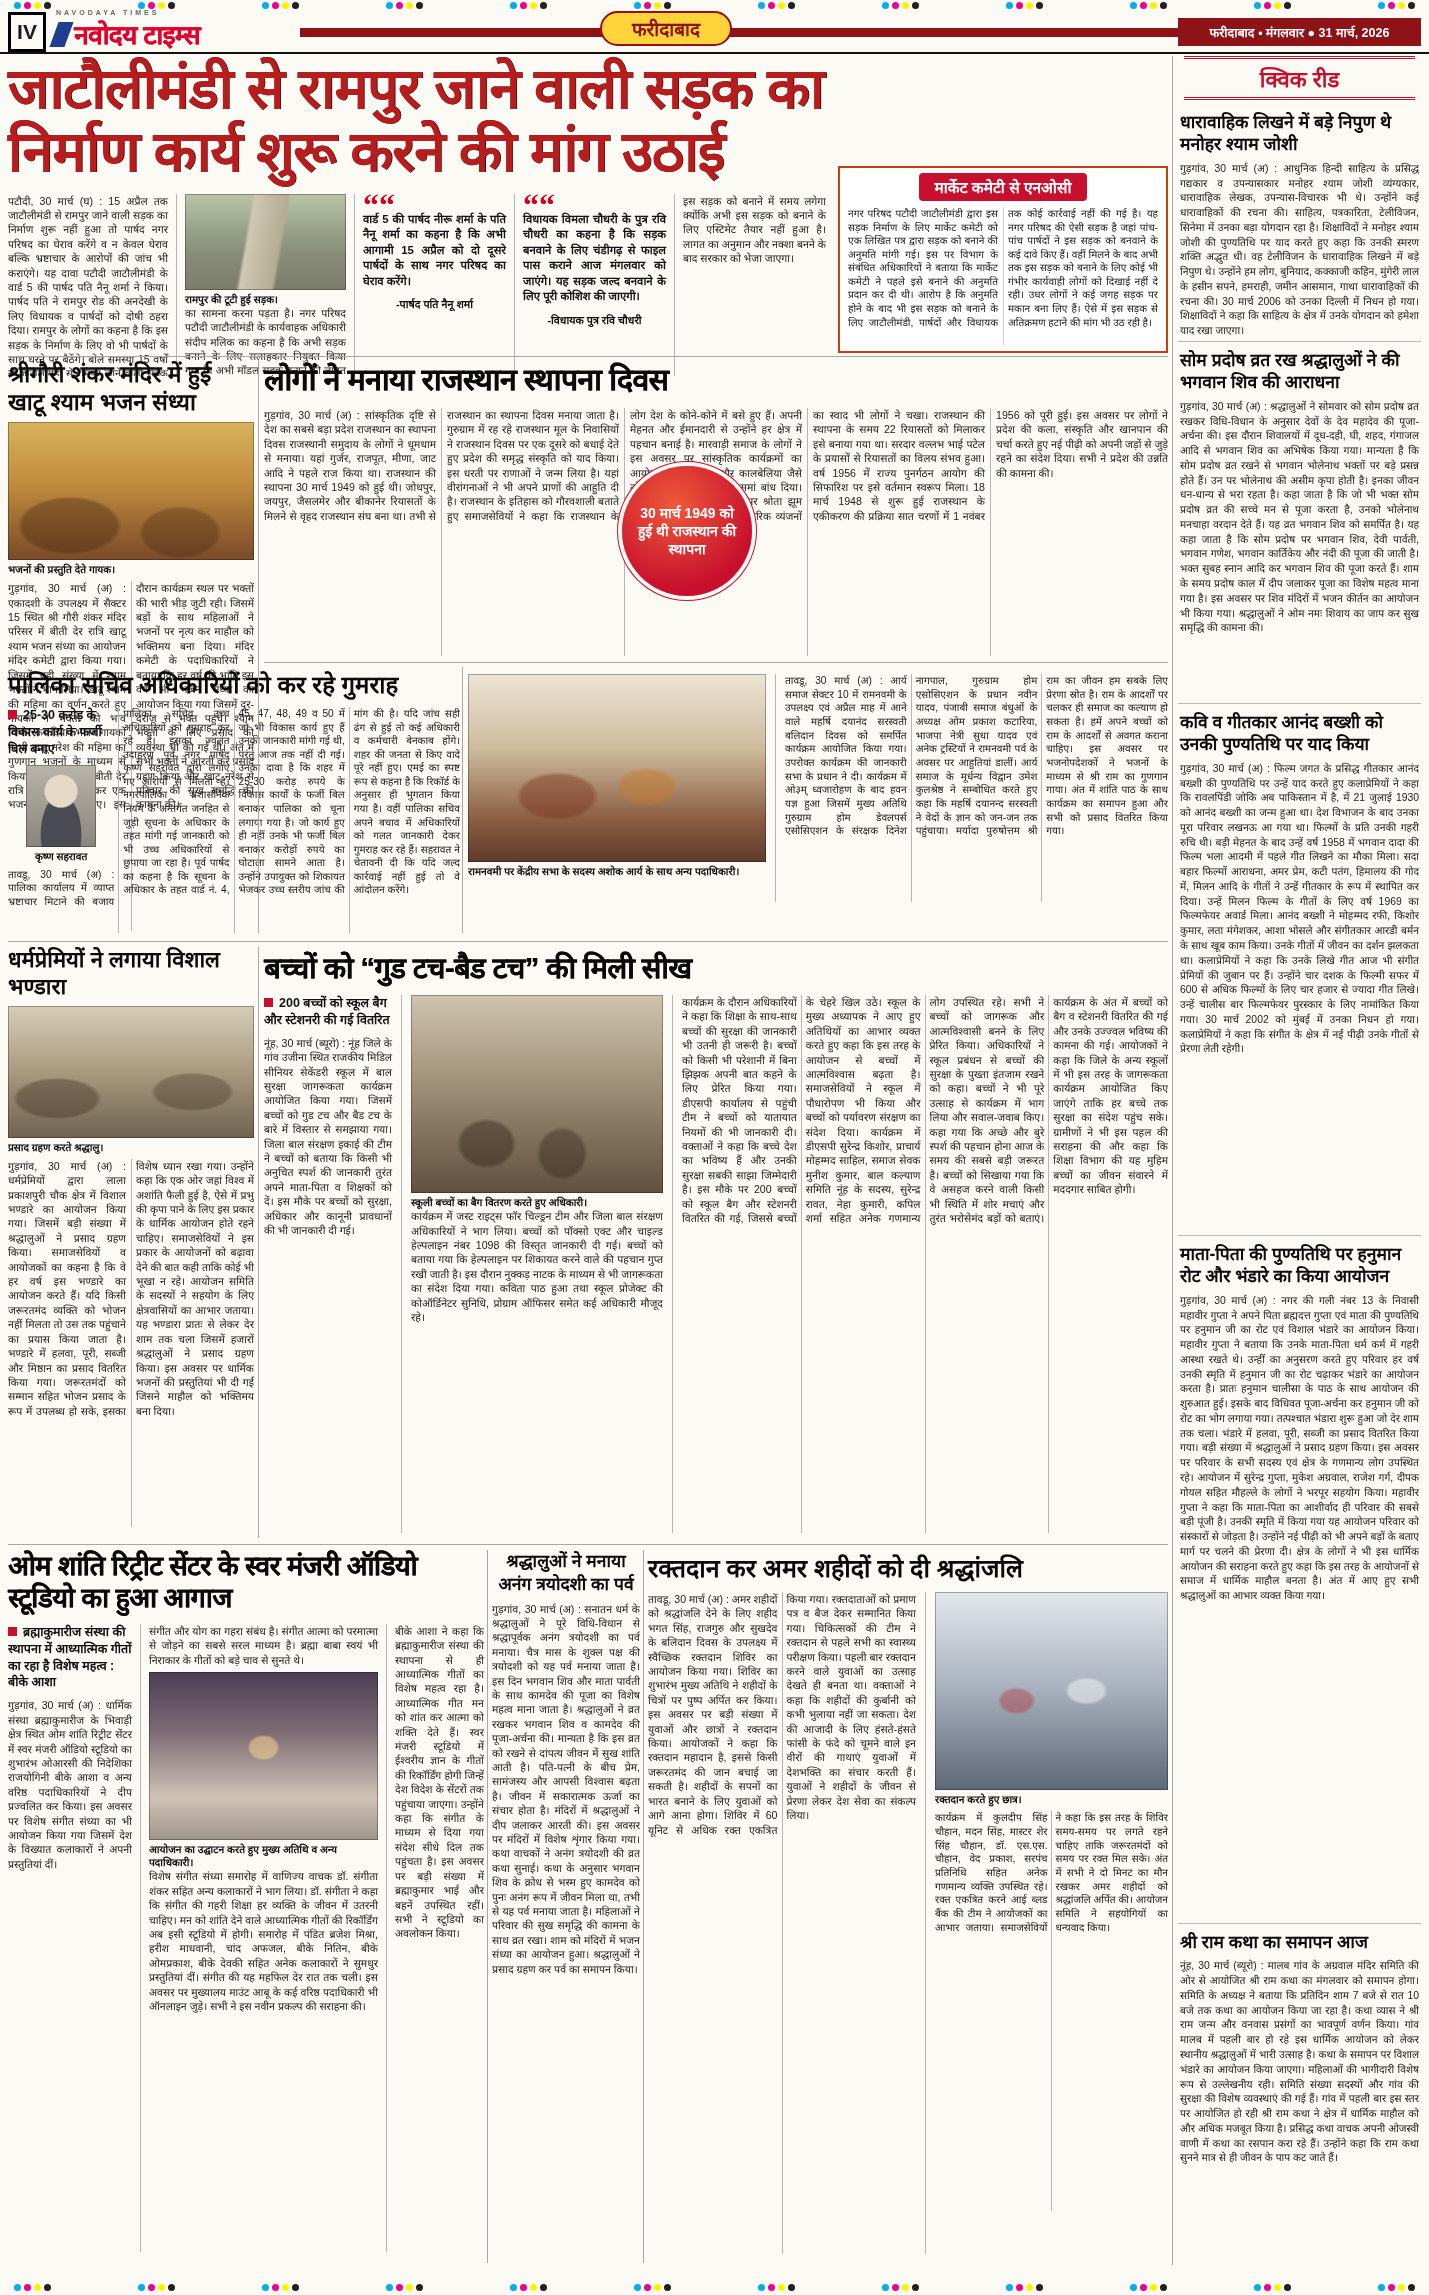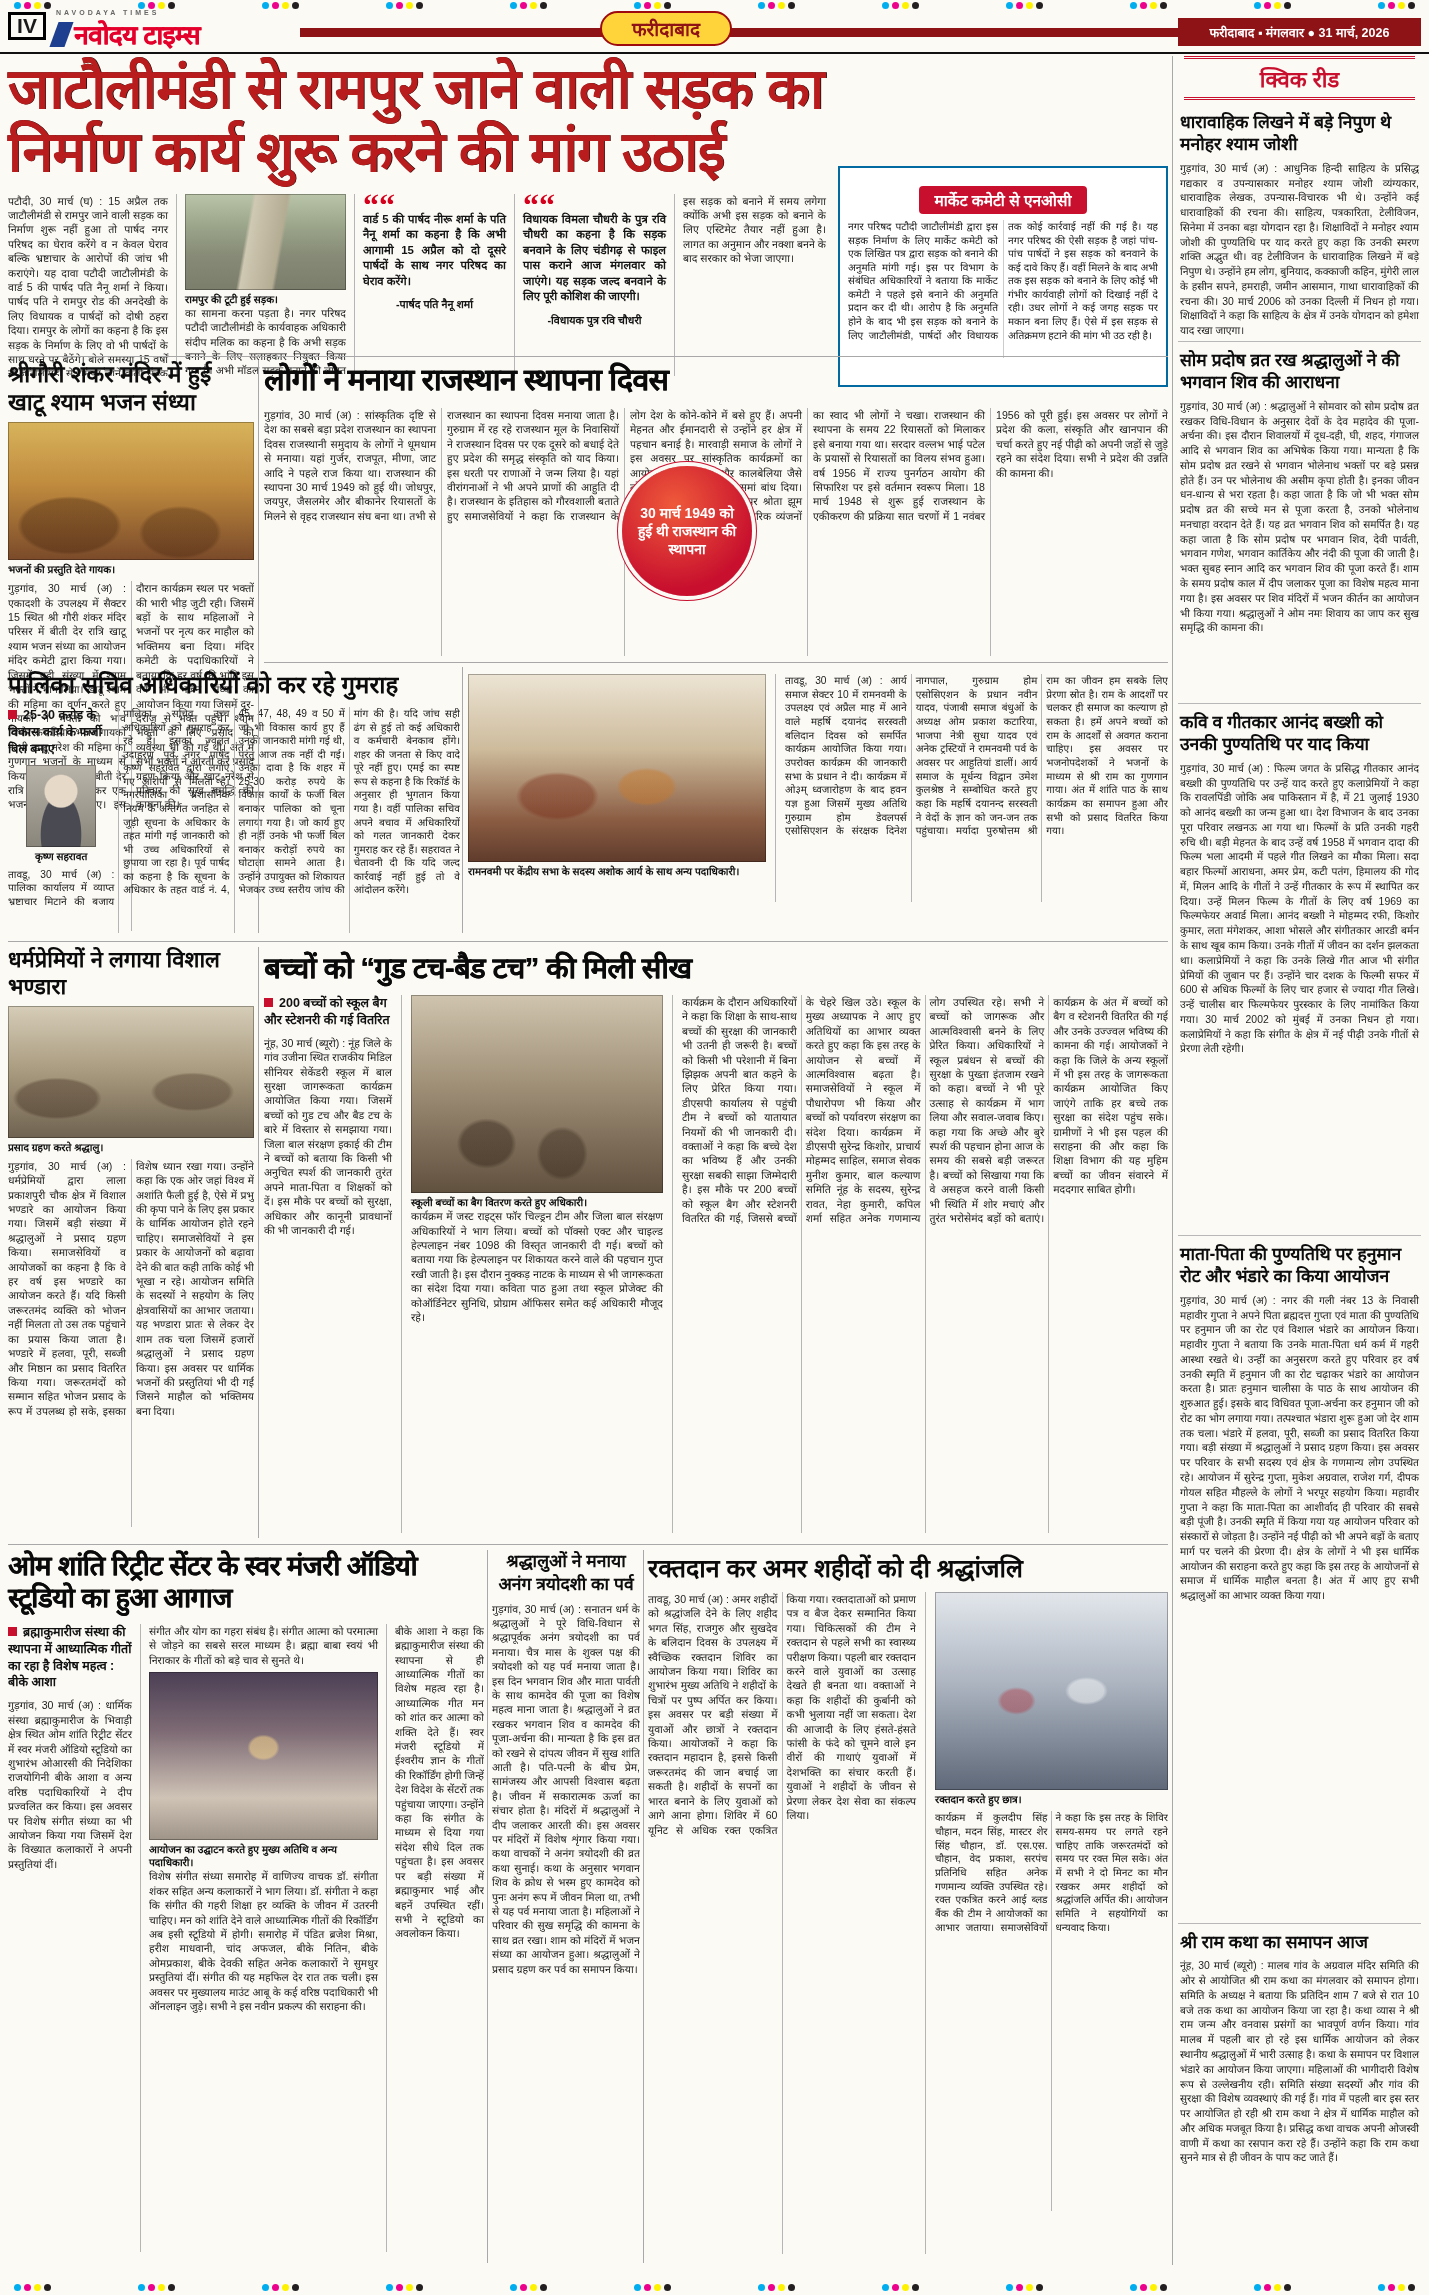--- a/index.html
+++ b/index.html
@@ -7,21 +7,21 @@
   body { font-family:"Liberation Sans","DejaVu Sans",sans-serif; }
   .page { position:relative; width:1429px; height:2295px; margin:0 auto; background:#fbfaf5; overflow:hidden; color:#1a1a1a; }
 
   
   .regmarks { position:absolute; left:0; width:100%; display:flex; justify-content:space-between; padding:0 14px; }
   #reg-top { top:2px; } #reg-bottom { bottom:4px; }
   .reg-group { display:flex; gap:3px; }
   .reg-dot { width:7px; height:7px; border-radius:50%; display:inline-block; }
 
   
-  .pg-box { position:absolute; left:8px; top:12px; width:38px; height:28px; border:3px solid #000;
+  .pg-box { position:absolute; left:8px; top:12px; width:38px; height:40px; border:3px solid #000;
             display:flex; align-items:center; justify-content:center; font-size:21px; font-weight:bold; }
   .logo-en { position:absolute; left:56px; top:9px; font-size:7px; letter-spacing:3px; color:#666; font-weight:bold; }
   .logo-row { position:absolute; left:54px; top:16px; display:flex; align-items:center; }
   .logo-accent { width:15px; height:25px; background:#1e3f8f; transform:skewX(-20deg); margin-right:5px; }
   .logo-hi { font-size:26px; font-weight:bold; color:#e4002b; text-shadow:0.5px 0 #e4002b; letter-spacing:-0.5px; }
   .mast-band { position:absolute; left:300px; top:28px; width:1121px; height:9px; background:#8e1317; }
   .edition-badge { position:absolute; left:600px; top:11px; width:132px; height:35px; background:#ffd43a;
             border:2px solid #9e0b0f; border-radius:18px; color:#8e1317; font-size:19px; font-weight:bold;
             display:flex; align-items:center; justify-content:center; }
   .mast-date { position:absolute; left:1178px; top:18px; width:243px; height:28px; background:#8e1317; color:#fff;
@@ -45,22 +45,22 @@
   .lc1 { width:168px; padding-left:0; } .lc2 { width:178px; } .lc3 { width:160px; } .lc4 { width:160px; } .lc5 { width:160px; }
   .photo-road { height:96px; background:
       linear-gradient(100deg, rgba(0,0,0,0) 38%, #cfc8b2 40%, #b5ac94 58%, rgba(0,0,0,0) 60%),
       linear-gradient(180deg,#b9c4a8 0%, #9aa489 35%, #868a76 65%, #74766527 100%), #7d7f6d; }
   .qmark { color:#d6001c; font-family:"Liberation Serif","DejaVu Serif",serif; font-size:32px; font-weight:bold;
             line-height:0.7; display:block; height:18px; }
   .qtext { font-size:11.4px; font-weight:bold; line-height:1.36; text-align:justify; color:#141414; }
   .qattr { text-align:center; font-weight:bold; font-size:10.8px; margin-top:7px; color:#141414; }
 
   
-  #noc { position:absolute; left:838px; top:166px; width:330px; height:221px; border:2px solid #0369a1;
-            background:#fff; padding:18px 8px 6px; }
+  #noc { position:absolute; left:838px; top:166px; width:330px; height:187px; border:2px solid #c2410c;
+            background:#fff; padding:5px 8px 6px; }
   .noc-title { width:fit-content; margin:0 auto 6px; background:#c8102e; color:#fff; font-size:15.5px;
             font-weight:bold; padding:3px 16px; border-radius:4px; }
   .noc-body { column-count:2; column-gap:10px; column-rule:1px solid #ccc; font-size:10.2px; line-height:1.33;
             text-align:justify; height:138px; overflow:hidden; }
 
   
   #qr { position:absolute; left:1178px; top:56px; width:243px; height:2209px; overflow:hidden; }
   .qr-header { margin:0 6px 4px; border-top:3px double #c8102e; border-bottom:3px double #c8102e;
             text-align:center; color:#c8102e; font-size:22px; font-weight:bold; padding:4px 0; }
   .qr-item { padding:7px 2px 8px; border-bottom:1px solid #b8b8b8; overflow:hidden; }

